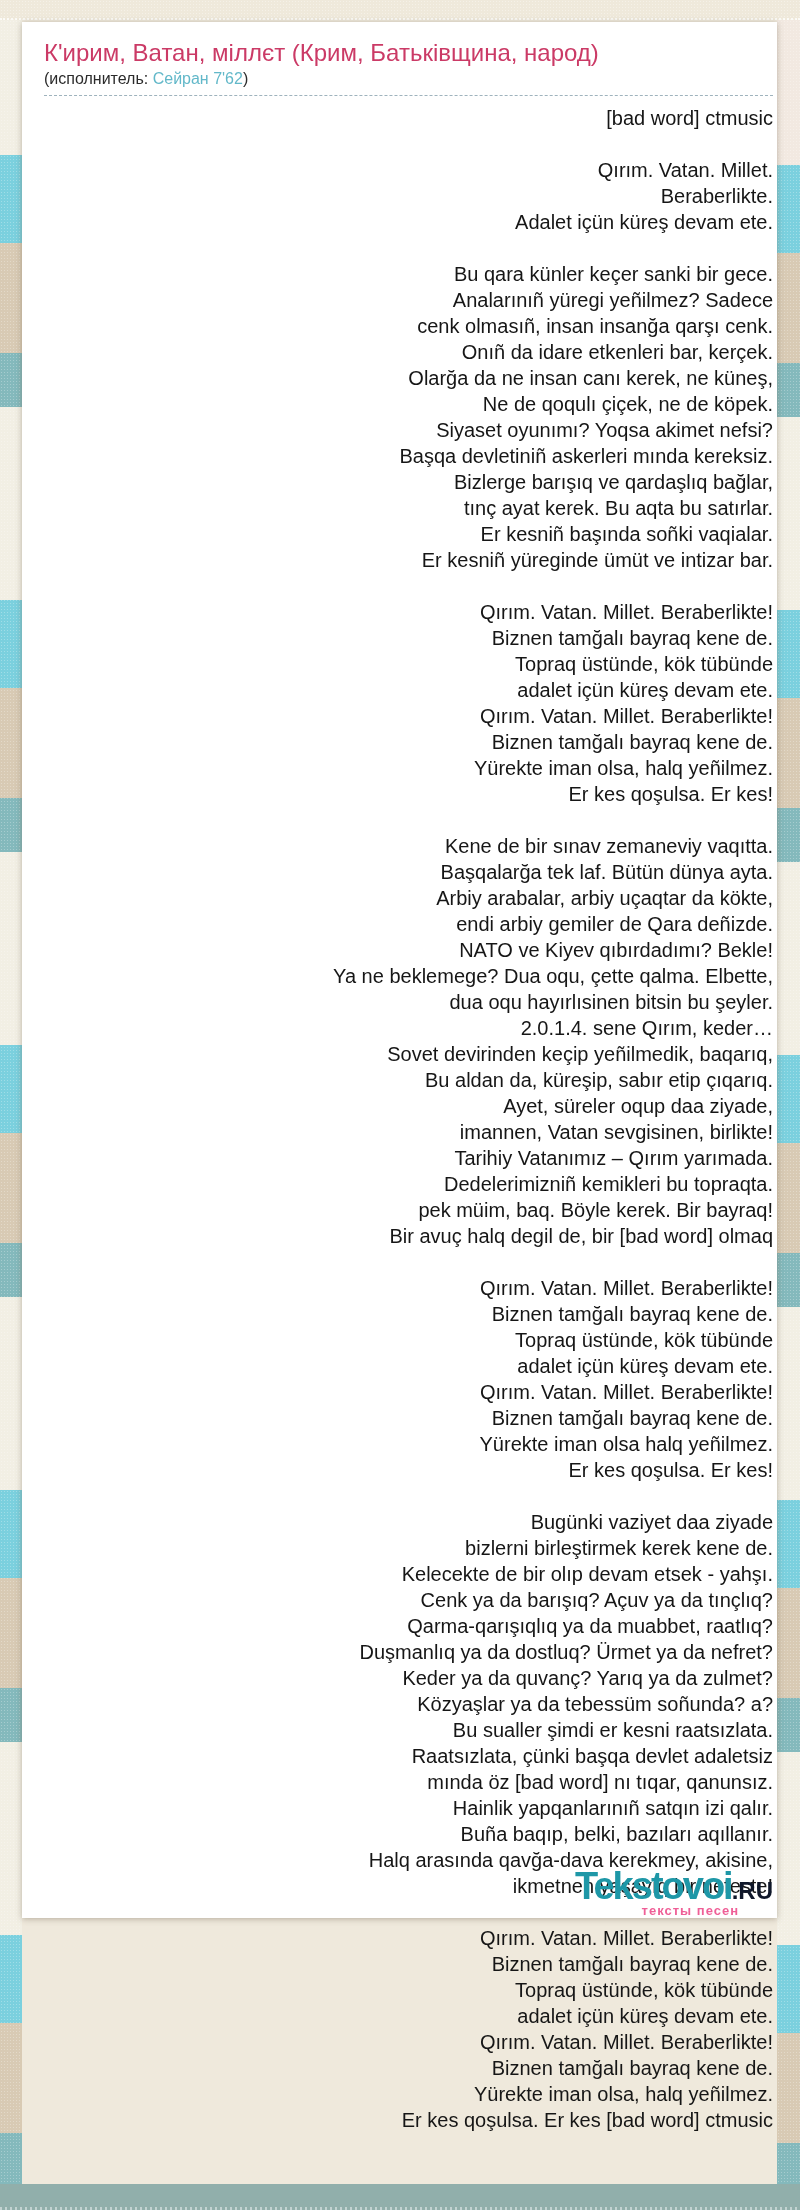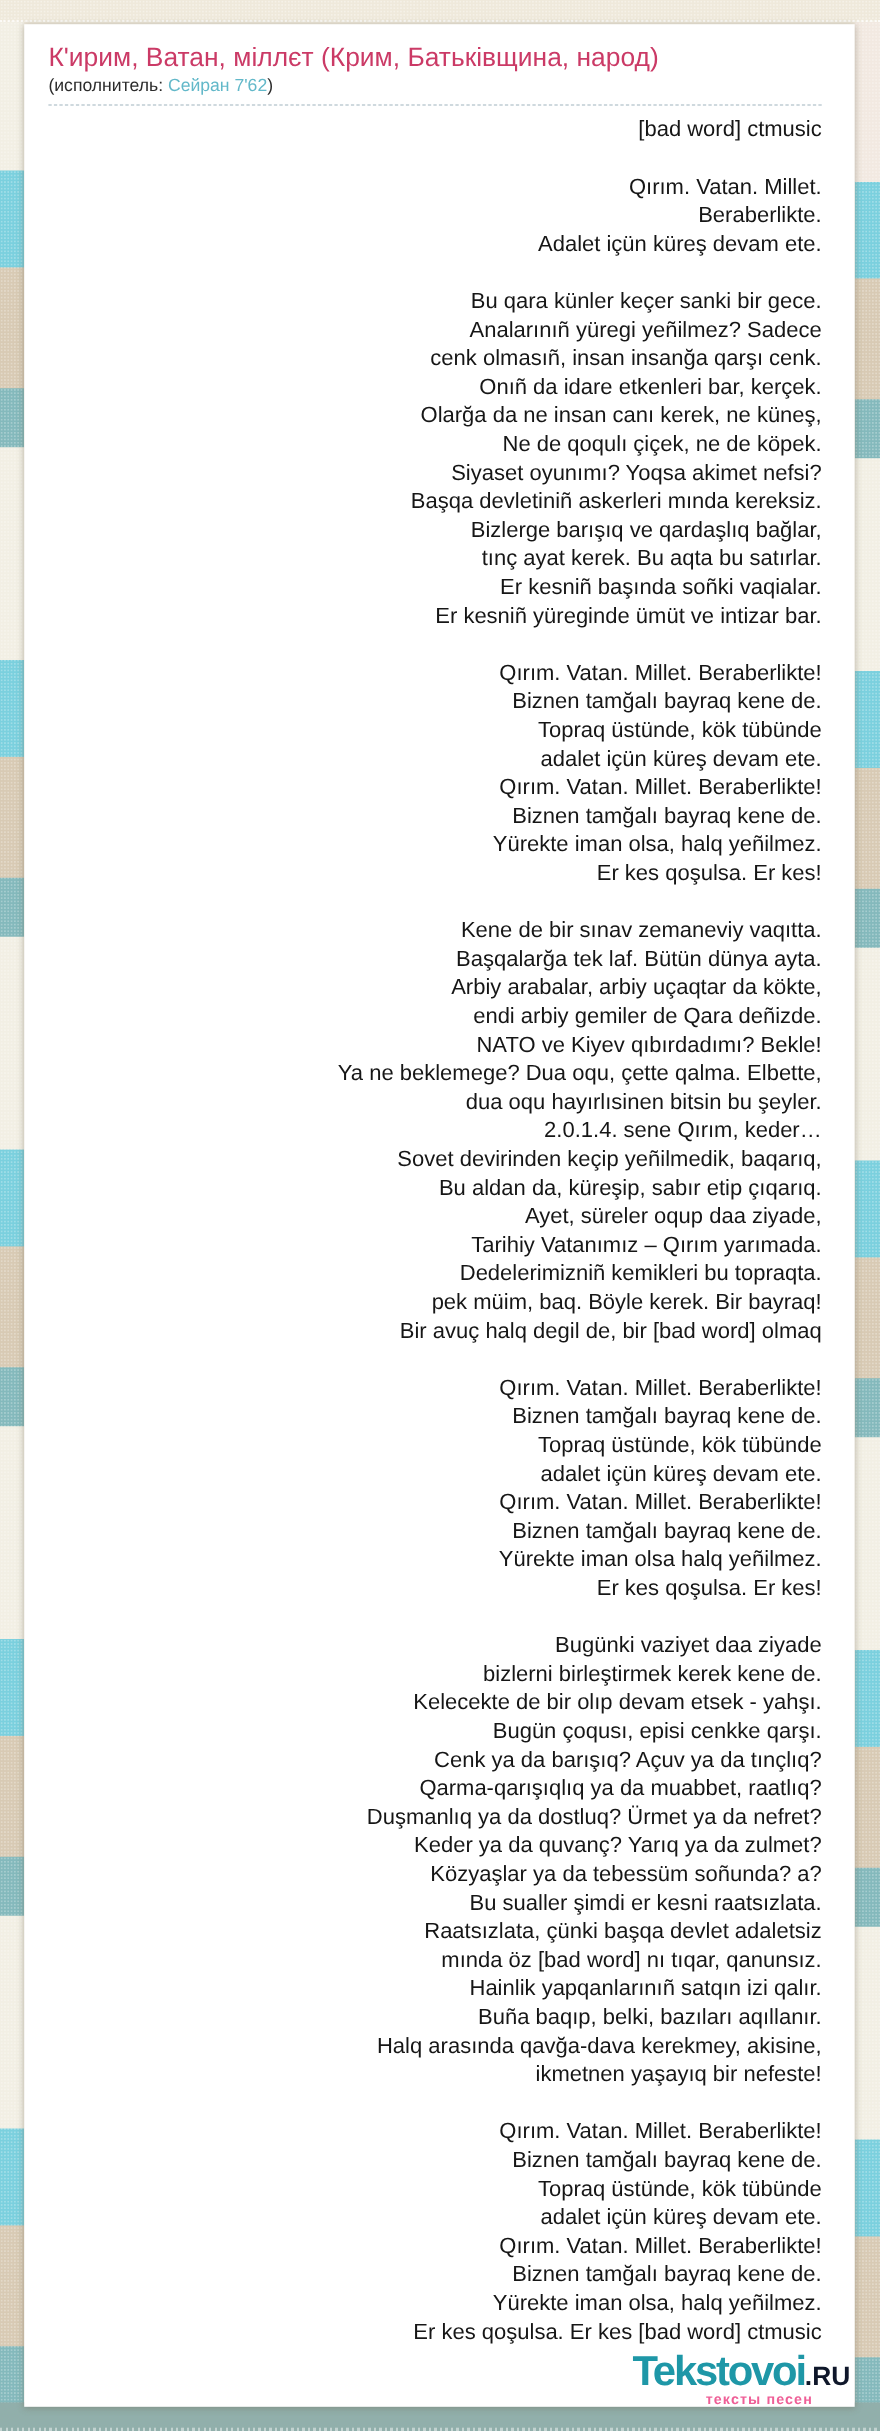--- a/index.html
+++ b/index.html
@@ -50,25 +50,25 @@
   .bottom-bar{
     position:absolute;left:0;top:2184px;width:800px;height:26px;z-index:1;
     background-color:#91afab;
     background-image:repeating-linear-gradient(90deg, rgba(255,255,255,0.45) 0 2px, rgba(0,0,0,0) 2px 5px);
     background-size:100% 3px;
     background-position:0 100%;
     background-repeat:no-repeat;
   }
   
   .card{
-    position:absolute;left:22px;top:22px;width:755px;height:2166px;z-index:2;
+    position:absolute;left:22px;top:22px;width:755px;height:1896px;z-index:2;
     background:#ffffff;
     box-shadow:0 1px 6px rgba(110,100,80,0.45);
     box-sizing:border-box;
-    padding:18px 30px 0 22px;
+    padding:18px 4px 0 22px;
   }
   .song-title{
     font-size:24px;line-height:26px;color:#cb3a66;font-weight:normal;margin:0;
   }
   .artist-line{
     font-size:16px;line-height:20px;color:#2b2b2b;
     padding:3px 0 6px 0;
     border-bottom:1px dashed #9fb3bd;
   }
   .artist-link{color:#62b8c9;text-decoration:none;cursor:pointer;}
@@ -147,40 +147,40 @@
         <div class="line">Başqalarğa tek laf. Bütün dünya ayta.</div>
         <div class="line">Arbiy arabalar, arbiy uçaqtar da kökte,</div>
         <div class="line">endi arbiy gemiler de Qara deñizde.</div>
         <div class="line">NATO ve Kiyev qıbırdadımı? Bekle!</div>
         <div class="line">Ya ne beklemege? Dua oqu, çette qalma. Elbette,</div>
         <div class="line">dua oqu hayırlısinen bitsin bu şeyler.</div>
         <div class="line">2.0.1.4. sene Qırım, keder…</div>
         <div class="line">Sovet devirinden keçip yeñilmedik, baqarıq,</div>
         <div class="line">Bu aldan da, küreşip, sabır etip çıqarıq.</div>
         <div class="line">Ayet, süreler oqup daa ziyade,</div>
+        <div class="line">imannen, Vatan sevgisinen, birlikte!</div>
         <div class="line">Tarihiy Vatanımız – Qırım yarımada.</div>
         <div class="line">Dedelerimizniñ kemikleri bu topraqta.</div>
         <div class="line">pek müim, baq. Böyle kerek. Bir bayraq!</div>
         <div class="line">Bir avuç halq degil de, bir [bad word] olmaq</div>
       </div>
       <div class="stanza">
         <div class="line">Qırım. Vatan. Millet. Beraberlikte!</div>
         <div class="line">Biznen tamğalı bayraq kene de.</div>
         <div class="line">Topraq üstünde, kök tübünde</div>
         <div class="line">adalet içün küreş devam ete.</div>
         <div class="line">Qırım. Vatan. Millet. Beraberlikte!</div>
         <div class="line">Biznen tamğalı bayraq kene de.</div>
         <div class="line">Yürekte iman olsa halq yeñilmez.</div>
         <div class="line">Er kes qoşulsa. Er kes!</div>
       </div>
       <div class="stanza">
         <div class="line">Bugünki vaziyet daa ziyade</div>
         <div class="line">bizlerni birleştirmek kerek kene de.</div>
         <div class="line">Kelecekte de bir olıp devam etsek - yahşı.</div>
-        <div class="line">Bugün çoqusı, episi cenkke qarşı.</div>
         <div class="line">Cenk ya da barışıq? Açuv ya da tınçlıq?</div>
         <div class="line">Qarma-qarışıqlıq ya da muabbet, raatlıq?</div>
         <div class="line">Duşmanlıq ya da dostluq? Ürmet ya da nefret?</div>
         <div class="line">Keder ya da quvanç? Yarıq ya da zulmet?</div>
         <div class="line">Közyaşlar ya da tebessüm soñunda? a?</div>
         <div class="line">Bu sualler şimdi er kesni raatsızlata.</div>
         <div class="line">Raatsızlata, çünki başqa devlet adaletsiz</div>
         <div class="line">mında öz [bad word] nı tıqar, qanunsız.</div>
         <div class="line">Hainlik yapqanlarınıñ satqın izi qalır.</div>
         <div class="line">Buña baqıp, belki, bazıları aqıllanır.</div>

